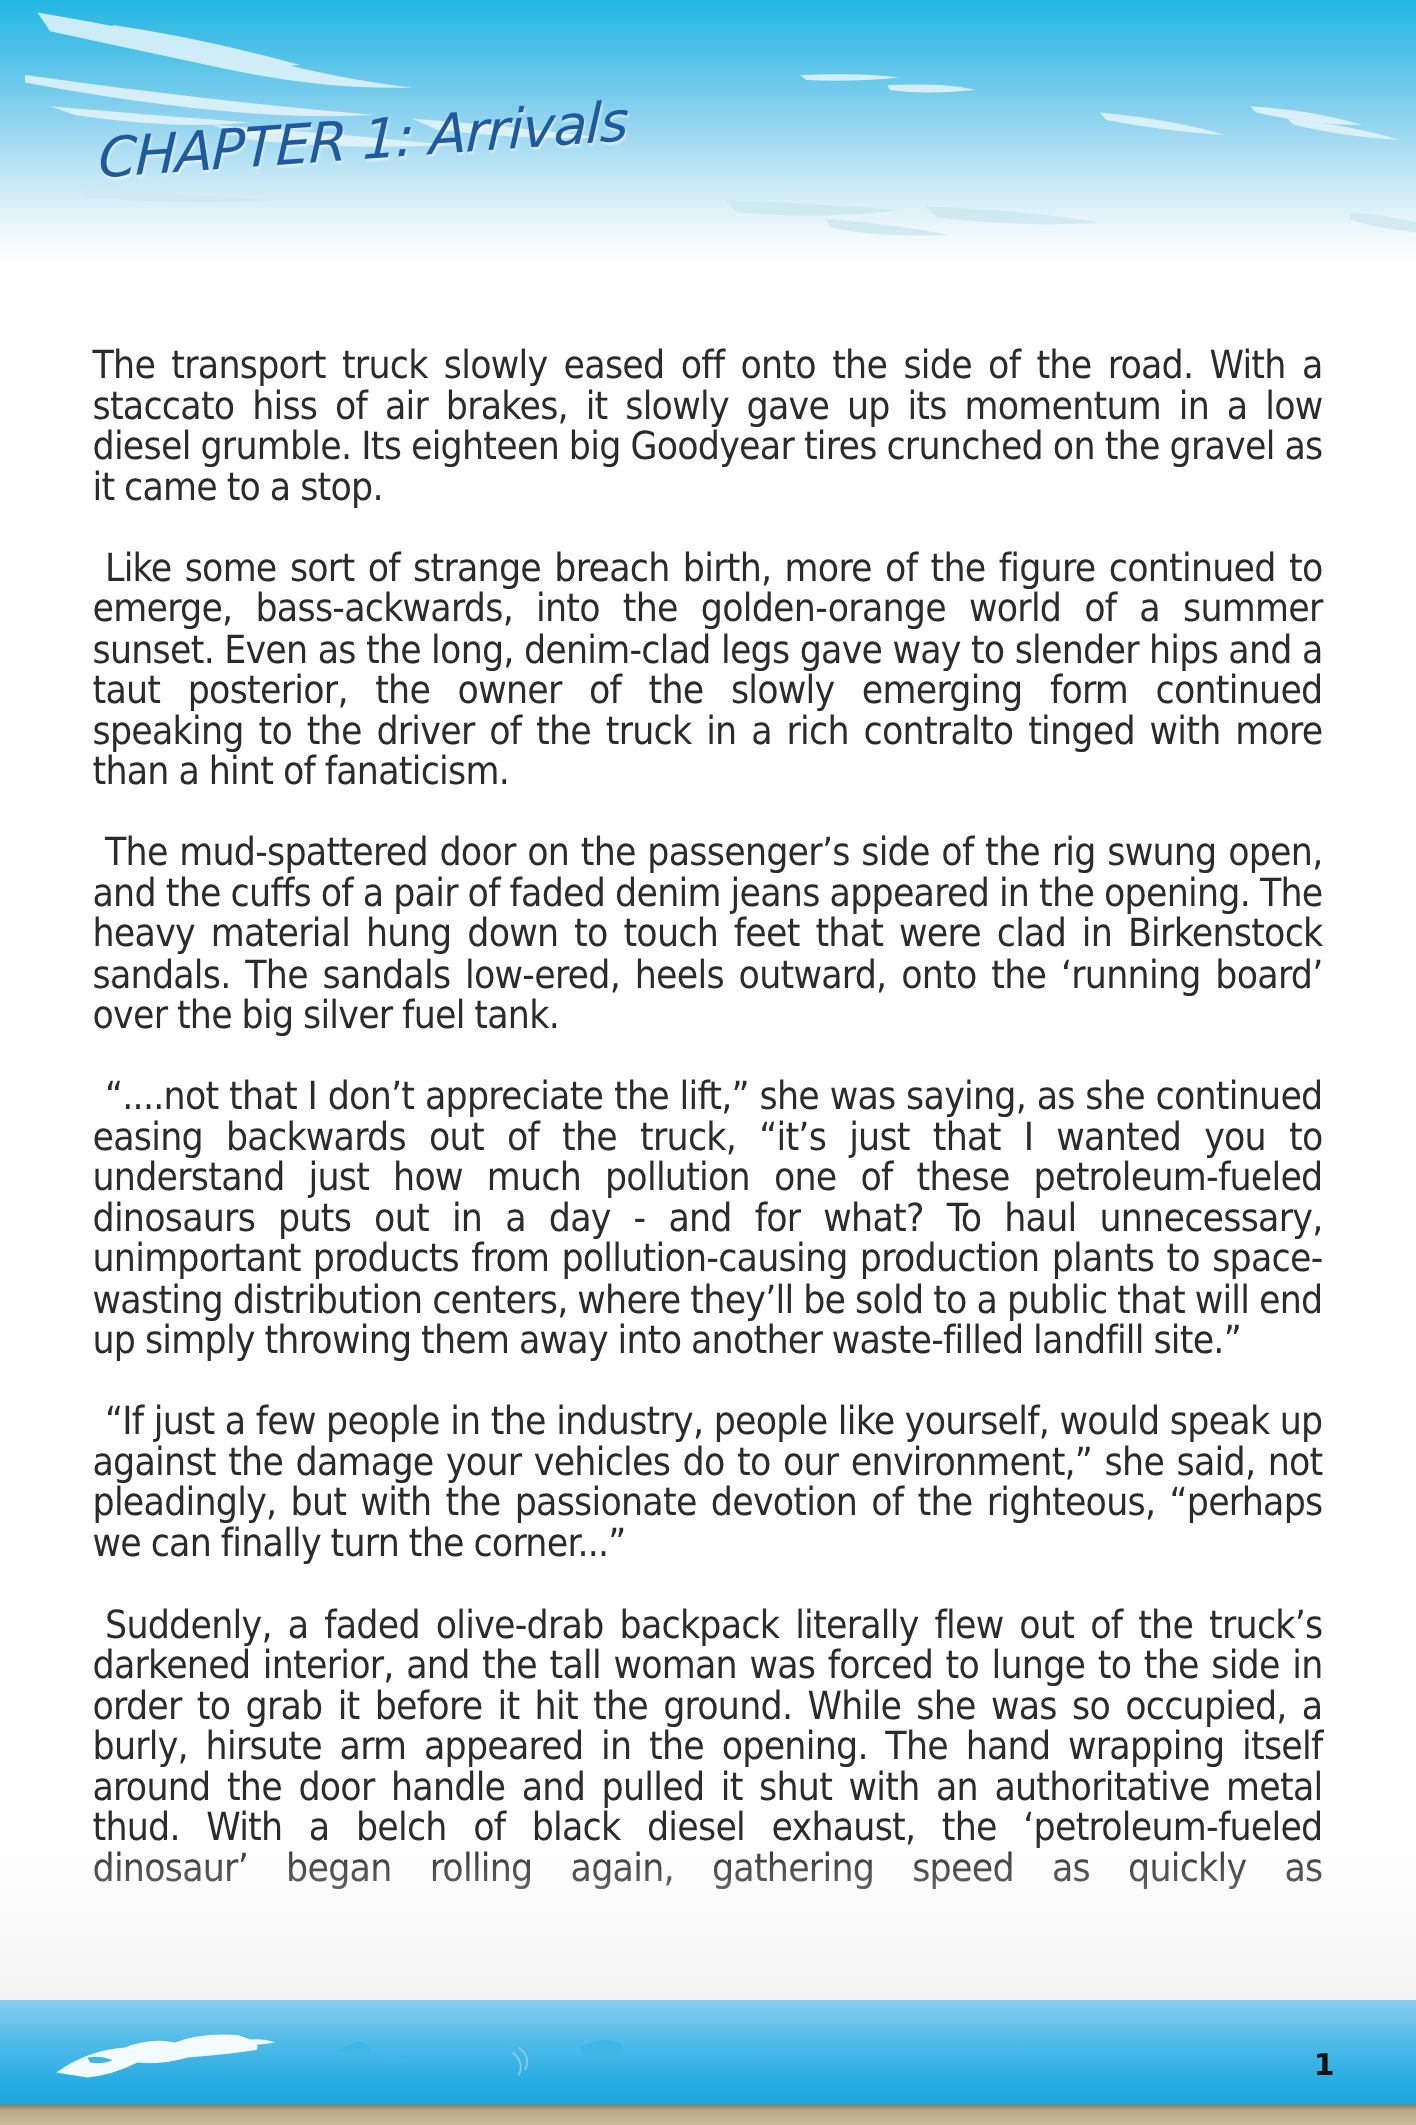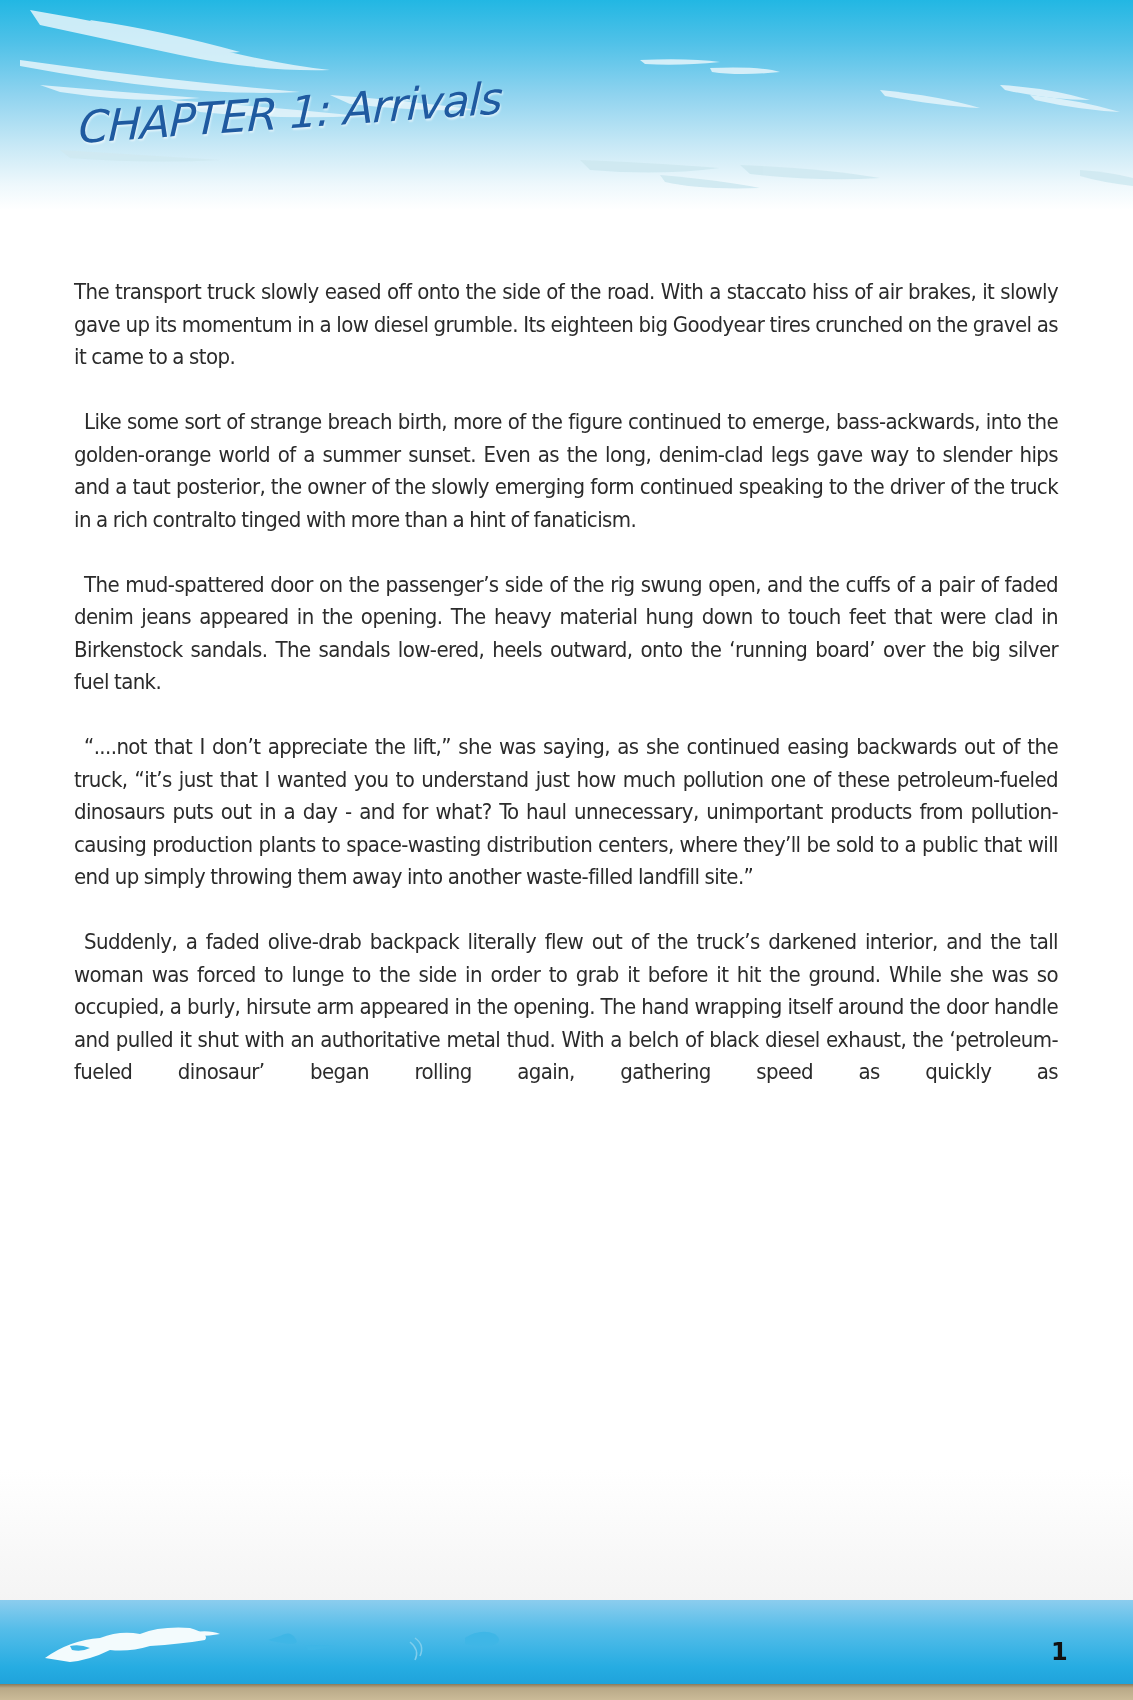--- a/index.html
+++ b/index.html
@@ -37,21 +37,21 @@
       transform-origin: left bottom;
       text-shadow: 1px 2px 2px rgba(255,255,255,0.6);
       white-space: nowrap;
     }
     .body-text {
       position: absolute;
       left: 74px;
       top: 276px;
       width: 984px;
       font-family: "DejaVu Sans", sans-serif;
-      font-size: 22px;
+      font-size: 31px;
       line-height: 32.5px;
       color: #2b2b2b;
       text-align: justify;
       font-stretch: condensed;
     }
     .body-text p {
       margin: 0 0 32.5px 0;
       letter-spacing: -0.6px;
       word-spacing: -0.5px;
     }
@@ -115,20 +115,21 @@
     </g>
   </svg>
   <div class="chapter-title">CHAPTER 1: Arrivals</div>
 </div>
 
 <div class="body-text">
   <p>The transport truck slowly eased off onto the side of the road. With a staccato hiss of air brakes, it slowly gave up its momentum in a low diesel grumble. Its eighteen big Goodyear tires crunched on the gravel as it came to a stop.</p>
   <p class="indent">Like some sort of strange breach birth, more of the figure continued to emerge, bass-ackwards, into the golden-orange world of a summer sunset. Even as the long, denim-clad legs gave way to slender hips and a taut posterior, the owner of the slowly emerging form continued speaking to the driver of the truck in a rich contralto tinged with more than a hint of fanaticism.</p>
   <p class="indent">The mud-spattered door on the passenger’s side of the rig swung open, and the cuffs of a pair of faded denim jeans appeared in the opening. The heavy material hung down to touch feet that were clad in Birkenstock sandals. The sandals low-ered, heels outward, onto the ‘running board’ over the big silver fuel tank.</p>
   <p class="indent">“....not that I don’t appreciate the lift,” she was saying, as she continued easing backwards out of the truck, “it’s just that I wanted you to understand just how much pollution one of these petroleum-fueled dinosaurs puts out in a day - and for what? To haul unnecessary, unimportant products from pollution-causing production plants to space-wasting distribution centers, where they’ll be sold to a public that will end up simply throwing them away into another waste-filled landfill site.”</p>
+  <p class="indent">“If just a few people in the industry, people like yourself, would speak up against the damage your vehicles do to our environment,” she said, not pleadingly, but with the passionate devotion of the righteous, “perhaps we can finally turn the corner...”</p>
   <p class="indent last">Suddenly, a faded olive-drab backpack literally flew out of the truck’s darkened interior, and the tall woman was forced to lunge to the side in order to grab it before it hit the ground. While she was so occupied, a burly, hirsute arm appeared in the opening. The hand wrapping itself around the door handle and pulled it shut with an authoritative metal thud. With a belch of black diesel exhaust, the ‘petroleum-fueled dinosaur’ began rolling again, gathering speed as quickly as</p>
 </div>
 
 <div class="bottom-fade"></div>
 
 <div class="footer-band">
   <svg width="1133" height="84">
     <g fill="#f3fbfd">
       <path d="M45 58 Q70 40 100 38 Q120 30 140 34 Q160 26 190 28 Q210 34 205 40 Q180 44 150 46 Q130 52 110 50 Q90 60 70 62 Z"></path>
       <path d="M195 32 Q210 30 220 34 Q210 36 198 36 Z"></path>

